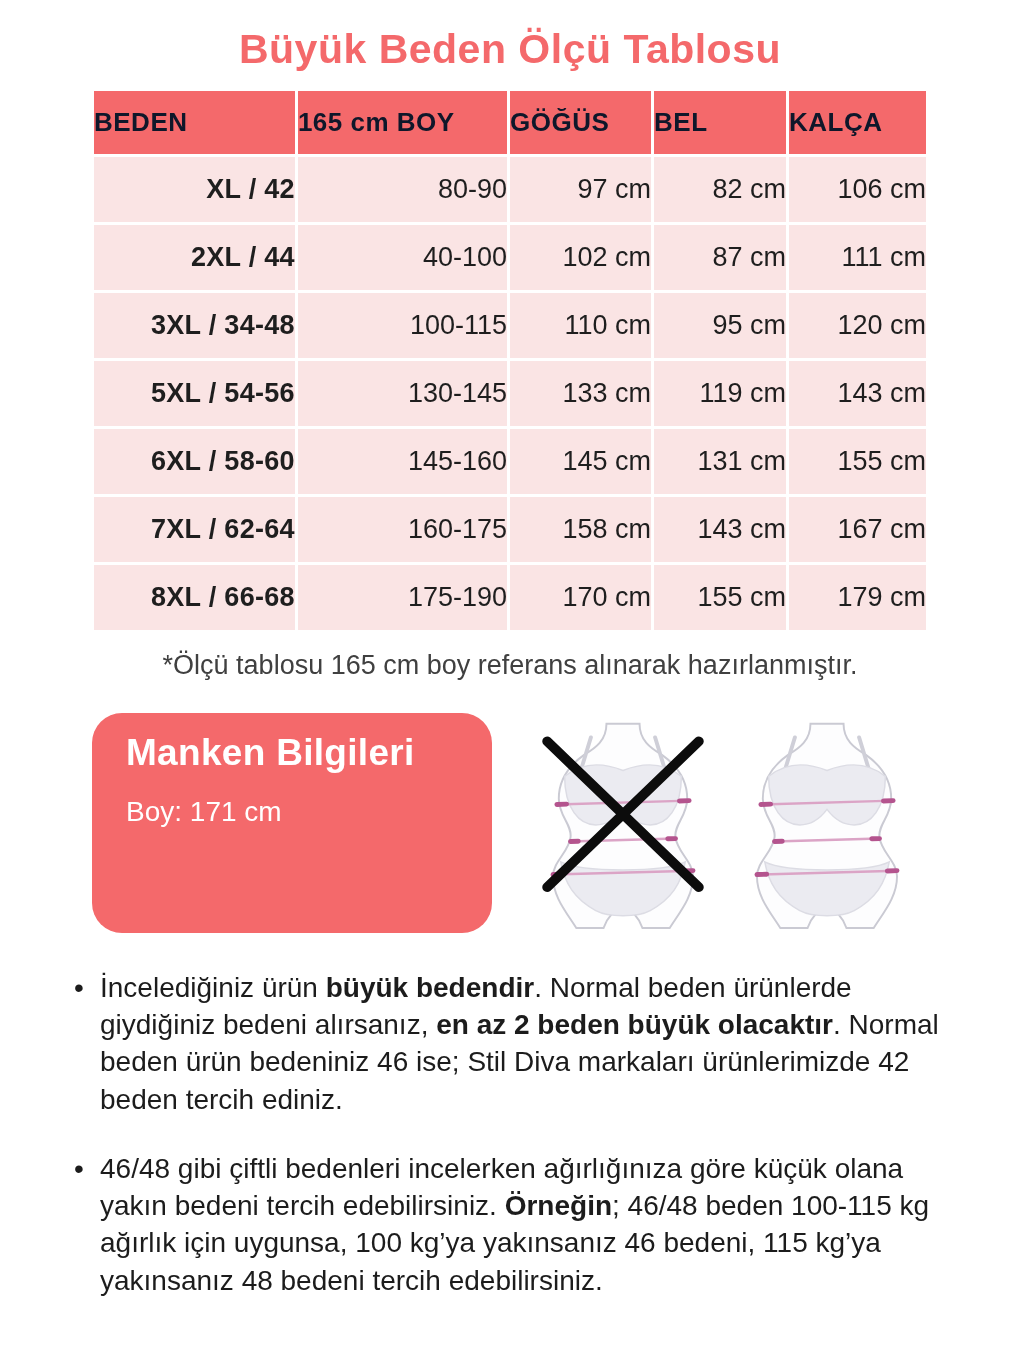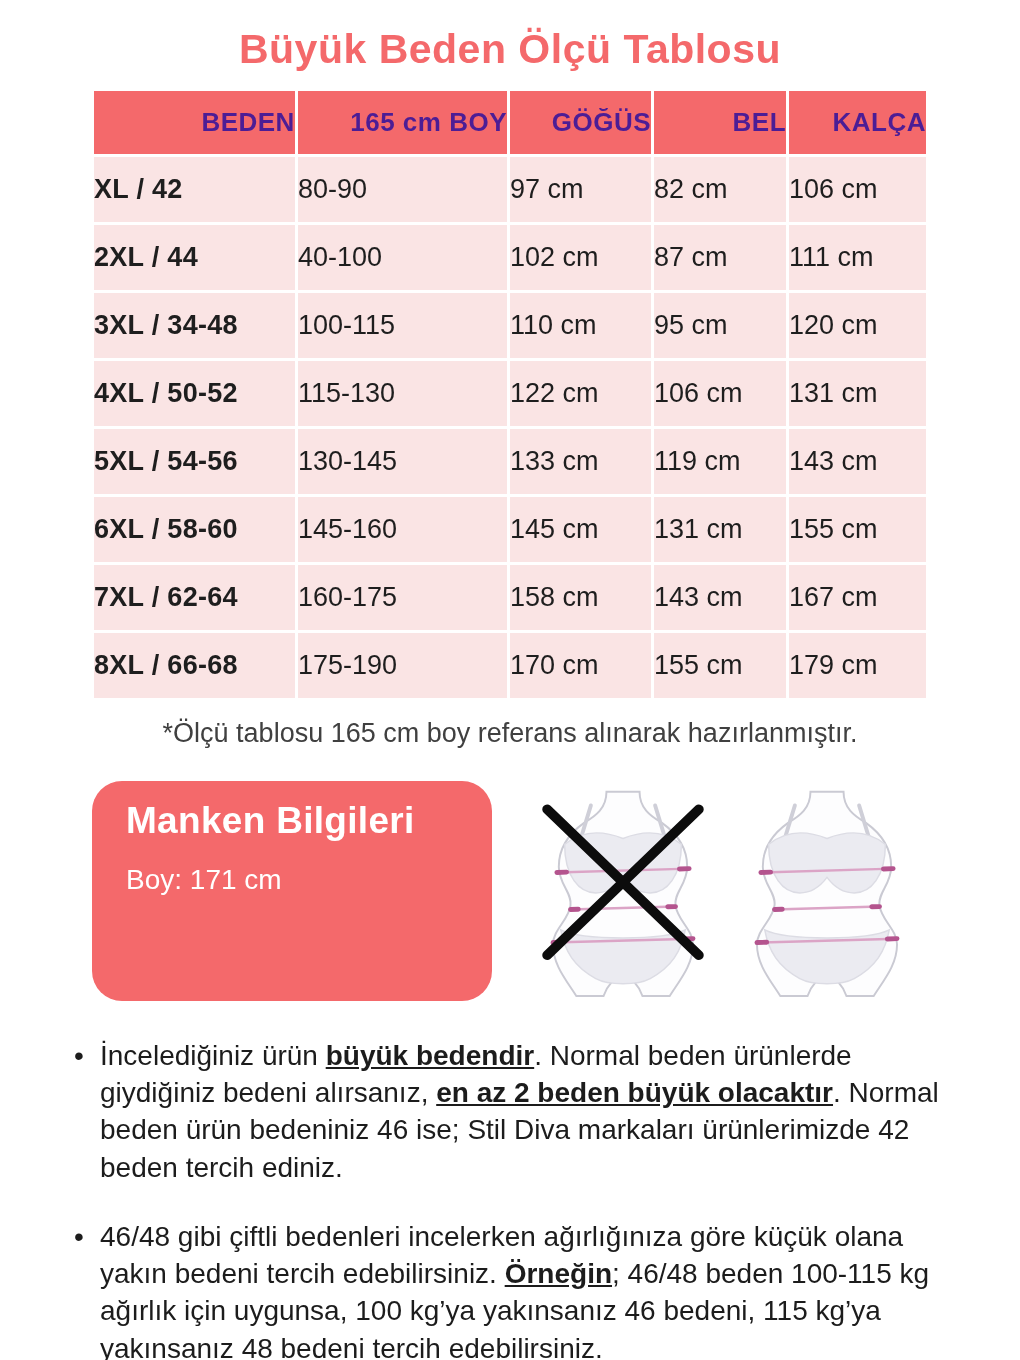--- a/index.html
+++ b/index.html
@@ -25,34 +25,34 @@
   
   table.size-table {
     width: 838px;
     margin: 15px auto 0 auto;
     border-collapse: separate;
     border-spacing: 3px;
     table-layout: fixed;
   }
   table.size-table th {
     background: var(--accent, #f4696b);
-    color: #4c1d95;
+    color: #0f172a;
     font-size: 26px;
     font-weight: 700;
     letter-spacing: 0.5px;
     height: 63px;
-    text-align: right;
+    text-align: left;
     vertical-align: middle;
   }
   table.size-table td {
     background: var(--row, #fae4e4);
     color: var(--ink, #1e1e1e);
     font-size: 27px;
     height: 65px;
-    text-align: left;
+    text-align: right;
     vertical-align: middle;
   }
   table.size-table td.col-size { font-weight: 800; letter-spacing: 0.3px; }
   col.c1 { width: 24.5%; } col.c2 { width: 25.5%; }
   col.c3 { width: 17.2%; } col.c4 { width: 16.1%; } col.c5 { width: 16.7%; }
 
   
   .footnote {
     margin-top: 17px;
     text-align: center;
@@ -109,21 +109,21 @@
     color: #1c1c1c;
     margin-bottom: 32px;
   }
   ul.notes li::before {
     content: "•";
     position: absolute;
     left: 0; top: 0;
     font-size: 28px;
     color: #1c1c1c;
   }
-  ul.notes li b { font-weight: 800; text-decoration: underline; }
+  ul.notes li b { font-weight: 800; }
 </style>
 </head>
 <body>
 
 <svg width="0" height="0" style="position:absolute" aria-hidden="true">
   <defs>
     <g id="torso-fig">
       <path class="body-outline" d="M73,8
         C73,25 62,33 50,40
         C33,52 24,68 24,85
@@ -203,27 +203,20 @@
           <td>111 cm</td>
         </tr>
         <tr>
           <td class="col-size">3XL / 34-48</td>
           <td>100-115</td>
           <td>110 cm</td>
           <td>95 cm</td>
           <td>120 cm</td>
         </tr>
         <tr>
-          <td class="col-size">4XL / 50-52</td>
-          <td>115-130</td>
-          <td>122 cm</td>
-          <td>106 cm</td>
-          <td>131 cm</td>
-        </tr>
-        <tr>
           <td class="col-size">5XL / 54-56</td>
           <td>130-145</td>
           <td>133 cm</td>
           <td>119 cm</td>
           <td>143 cm</td>
         </tr>
         <tr>
           <td class="col-size">6XL / 58-60</td>
           <td>145-160</td>
           <td>145 cm</td>

